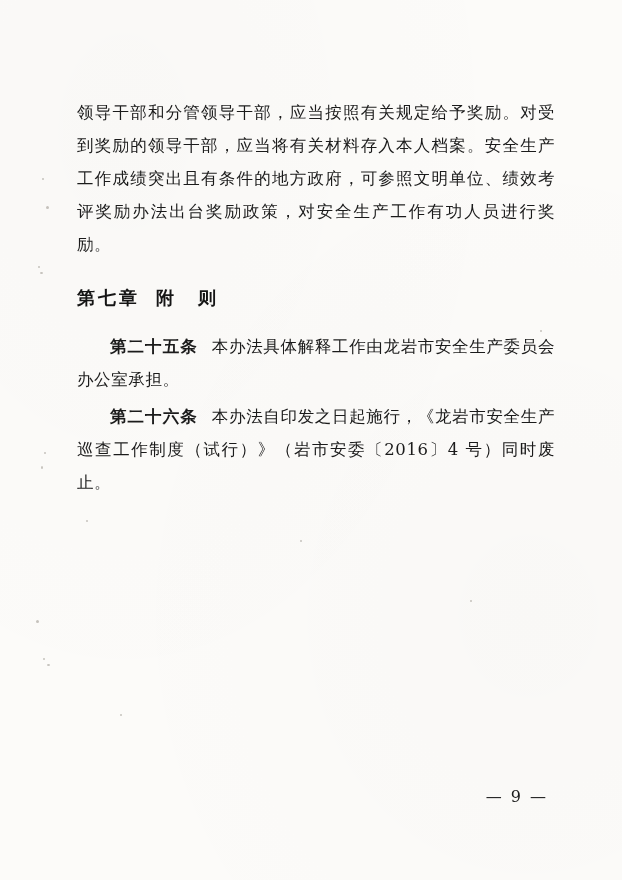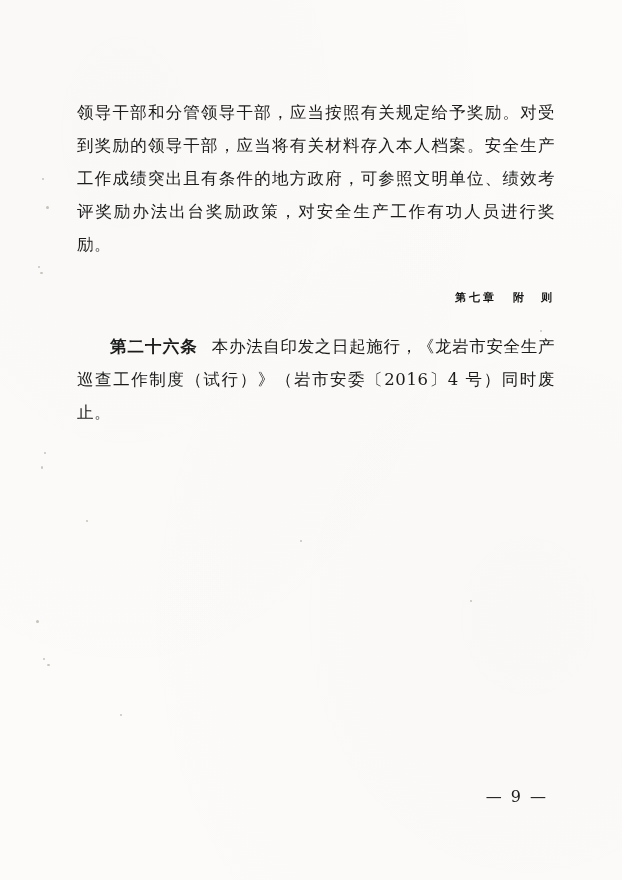--- a/index.html
+++ b/index.html
@@ -48,22 +48,22 @@
     text-align: justify;
     text-justify: inter-ideograph;
     margin: 0 0 2px 0;
     font-family: "DejaVu Serif", "Liberation Serif", serif;
   }
   .para.indent {
     text-indent: 33px;
   }
   .chapter-heading {
     margin: 20px 0 16px 0;
-    text-align: right;
-    font-size: 11px;
+    text-align: left;
+    font-size: 18px;
     line-height: 33px;
     font-weight: bold;
     letter-spacing: 3px;
     color: #151515;
   }
   .chapter-heading .gap {
     display: inline-block;
     width: 16px;
   }
   .article-label {
@@ -71,21 +71,21 @@
     letter-spacing: 1px;
   }
   .article-gap {
     display: inline-block;
     width: 14px;
   }
   .body-block {
     margin-top: 14px;
   }
   .body-block + .body-block {
-    margin-top: 16px;
+    margin-top: 4px;
   }
   .page-number {
     position: absolute;
     right: 74px;
     bottom: 74px;
     font-size: 16px;
     letter-spacing: 2px;
     color: #1b1b1b;
     font-family: "DejaVu Serif", "Liberation Serif", serif;
   }
@@ -113,20 +113,25 @@
   </div>
 
   <div class="content">
 
     <p class="para">领导干部和分管领导干部，应当按照有关规定给予奖励。对受到奖励的领导干部，应当将有关材料存入本人档案。安全生产工作成绩突出且有条件的地方政府，可参照文明单位、绩效考评奖励办法出台奖励政策，对安全生产工作有功人员进行奖励。</p>
 
     <div class="chapter-heading">
       <span>第七章</span><span class="gap"></span><span>附　则</span>
     </div>
 
+    <div class="body-block">
+      <p class="para indent">
+        <span class="article-label">第二十五条</span><span class="article-gap"></span><span>本办法具体解释工作由龙岩市安全生产委员会办公室承担。</span>
+      </p>
+    </div>
 
     <div class="body-block">
       <p class="para indent">
         <span class="article-label">第二十六条</span><span class="article-gap"></span><span>本办法自印发之日起施行，《龙岩市安全生产巡查工作制度（试行）》（岩市安委〔2016〕4 号）同时废止。</span>
       </p>
     </div>
 
   </div>
 
   <div class="page-number">— 9 —</div>

